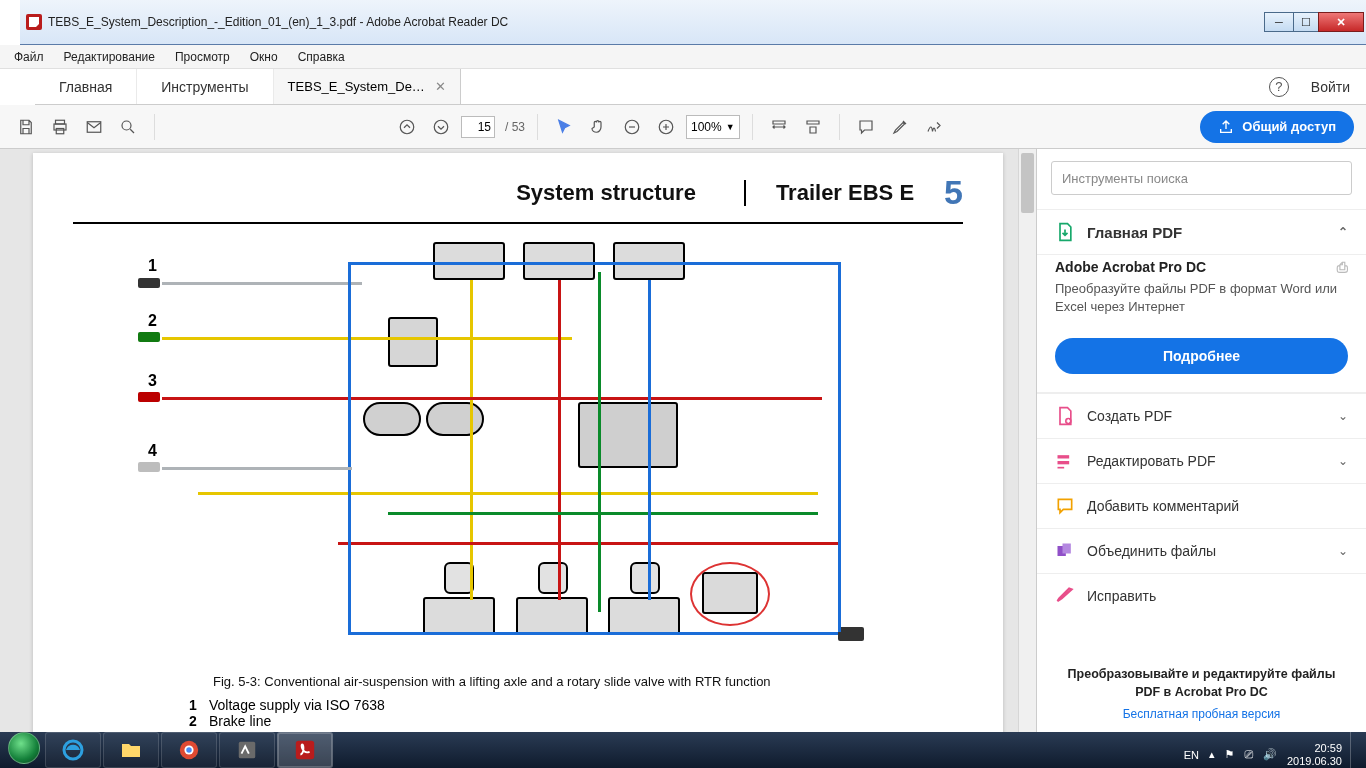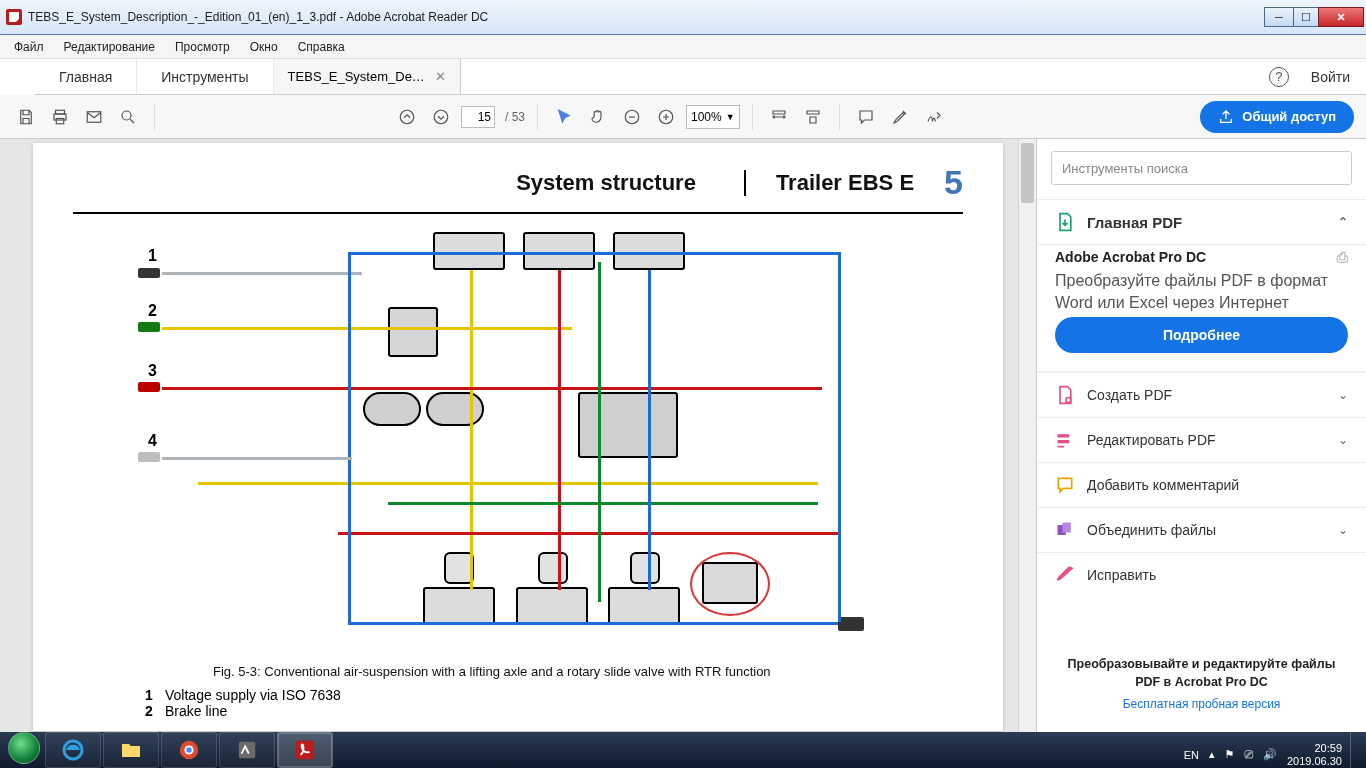--- a/index.html
+++ b/index.html
@@ -1,19 +1,19 @@
 <!DOCTYPE html>
 <html><head>
 <meta charset="utf-8">
 <style>
 * { margin: 0; padding: 0; box-sizing: border-box; font-family: "Segoe UI", Arial, sans-serif; }
 body { width: 1366px; height: 768px; overflow: hidden; background: #fff; position: relative; }
 
 
-.titlebar { height: 35px; background: linear-gradient(#eef4fb,#d8e6f7); display:flex; align-items:center; border-bottom:1px solid #5a7ba8; }
+.titlebar { height: 45px; background: linear-gradient(#eef4fb,#d8e6f7); display:flex; align-items:center; border-bottom:1px solid #5a7ba8;margin-left:20px; }
 .titlebar .app-icon { width:16px; height:16px; margin:0 6px; background:#b91c1c; border-radius:2px; position:relative; }
 .titlebar .app-icon::after { content:""; position:absolute; inset:3px; background:#fff; clip-path:polygon(0 0,100% 0,100% 70%,70% 100%,0 100%); }
 .titlebar .title { font-size:12px; color:#222; flex:1; }
 .win-buttons { display:flex; height:20px; margin-right:2px; }
 .win-btn { width:30px; height:20px; border:1px solid #4a6a8a; background:linear-gradient(#e8f2fc,#c4dbf2); margin-left:-1px; display:flex; align-items:center; justify-content:center; font-size:11px; color:#222; }
 .win-btn.max { width:26px; }
 .win-btn.close { width:46px; background:linear-gradient(#e77,#c62828); color:#fff; font-weight:bold; border-color:#7a1c1c; }
 
 
 .menubar { height:24px; background:#f5f5f5; border-bottom:1px solid #e0e0e0; display:flex; align-items:center; padding:0 4px; font-size:12px; color:#222; }
@@ -52,32 +52,32 @@
 .page-header .chap { font-size:34px; font-weight:bold; color:#4176b6; }
 .hr { height:2px; background:#000; margin-top:10px; }
 
 .figure { margin:18px auto 0; width:760px; height:420px; position:relative; }
 
 .figure .box { position:absolute; border:2px solid #000; background:#dcdcdc; border-radius:3px; }
 .figure .wire { position:absolute; }
 .figure .label-num { position:absolute; font-weight:bold; font-size:16px; }
 .figure .plug { position:absolute; width:22px; height:10px; background:#333; border-radius:2px; }
 .caption { margin:12px 0 8px 140px; font-size:13px; color:#111;}
-.legend { margin-left:72px; font-size:14px; }
+.legend { margin-left:116px; font-size:14px; }
 .legend b { display:inline-block; width:20px; font-weight:bold; }
 
 
 .right-panel { width:330px; background:#fff; border-left:1px solid #ccc; display:flex; flex-direction:column; padding:12px 0; overflow-y:auto; }
 .search-tools { margin:0 14px 14px; height:34px; border:1px solid #ccc; border-radius:3px; padding:0 10px; font-size:13px; color:#888; display:flex; align-items:center; }
 .panel-item { display:flex; align-items:center; padding:12px 18px; font-size:14px; color:#333; cursor:pointer; gap:12px; border-top:1px solid #eee; }
 .panel-item.first { border-top:1px solid #eee; border-bottom:1px solid #eee; font-weight:600; font-size:15px; }
 .panel-item .chev { margin-left:auto; color:#666; font-size:12px; }
 .export-block { padding:4px 18px 18px; border-bottom:1px solid #eee; }
 .export-block .subtitle { font-size:14px; font-weight:600; color:#222; margin-bottom:4px; display:flex; justify-content:space-between; }
-.export-block .desc { font-size:16px; color:#555; margin-bottom:2px; line-height:1.4; }
+.export-block .desc { font-size:13px; color:#555; margin-bottom:22px; line-height:1.4; }
 .export-block .primary { width:100%; height:36px; background:#1473e6; color:#fff; border:none; border-radius:18px; font-size:14px; font-weight:600; cursor:pointer; }
 .panel-icon { width:20px; height:20px; display:inline-flex; align-items:center; justify-content:center; }
 .panel-footer { margin-top:auto; text-align:center; padding:12px 20px; }
 .panel-footer .h { font-size:12.5px; font-weight:600; color:#222; line-height:1.4; }
 .panel-footer .link { font-size:12px; color:#1473e6; margin-top:6px; cursor:pointer; }
 
 
 .taskbar { position:absolute; left:0; right:0; bottom:0; height:36px; background:linear-gradient(#2a3b54,#0f1b2d); display:flex; align-items:flex-end; padding:0 4px; }
 .taskbar .start { width:40px; height:40px; display:flex; align-items:center; justify-content:center; }
 .taskbar .start .orb { width:32px; height:32px; background:radial-gradient(circle at 40% 35%, #6fe08b, #14803a 60%, #083d1c); border-radius:50%; border:1px solid rgba(255,255,255,.3); }

